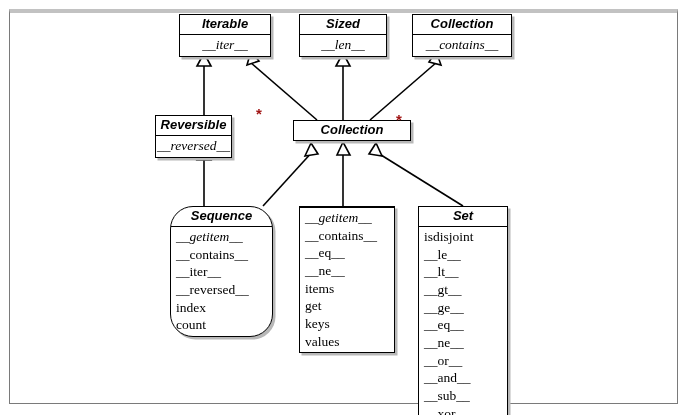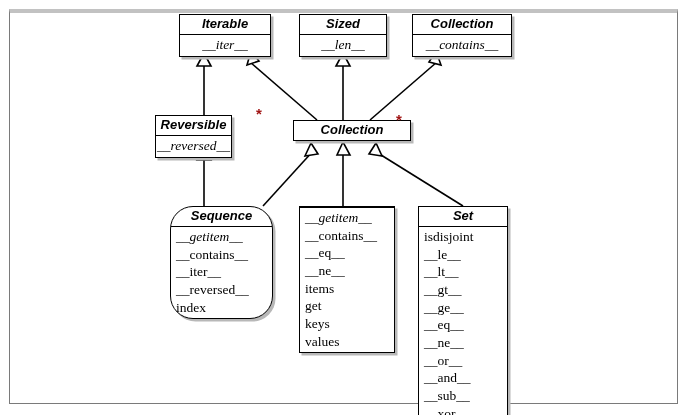--- a/index.html
+++ b/index.html
@@ -188,20 +188,21 @@
 
   <div class="uml-box" style="left:170px; top:206px; width:103px;border-radius:23px;">
     <div class="uml-title">Sequence</div>
     <div class="uml-sep"></div>
     <div class="uml-members">
       <div class="uml-member abstract">__getitem__</div>
       <div class="uml-member">__contains__</div>
       <div class="uml-member">__iter__</div>
       <div class="uml-member">__reversed__</div>
       <div class="uml-member">index</div>
+      <div class="uml-member">count</div>
     </div>
   </div>
 
   <div class="uml-box" style="left:299px; top:206px; width:96px;">
     <div class="uml-sep"></div>
     <div class="uml-members">
       <div class="uml-member abstract">__getitem__</div>
       <div class="uml-member">__contains__</div>
       <div class="uml-member">__eq__</div>
       <div class="uml-member">__ne__</div>

